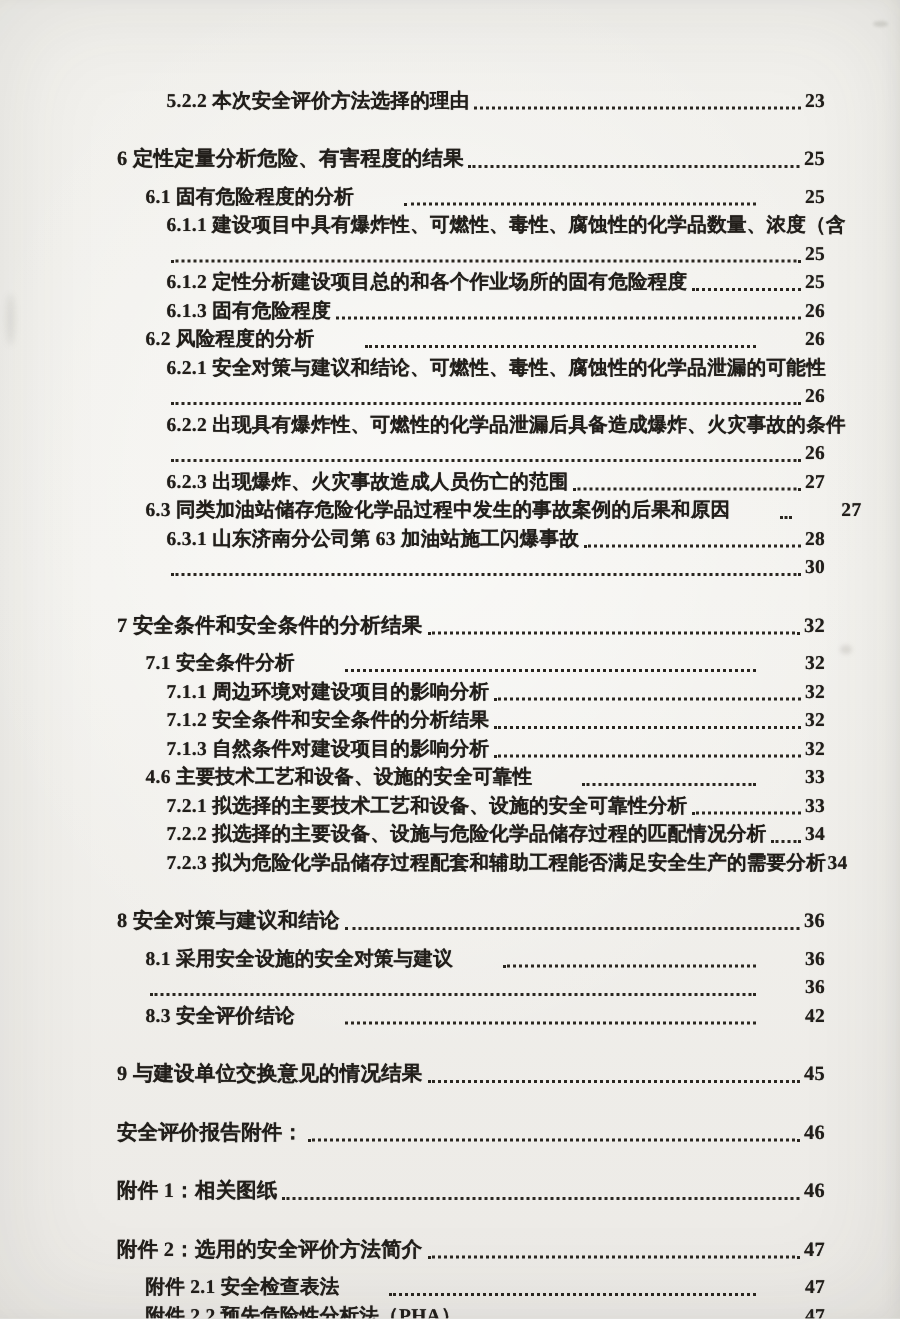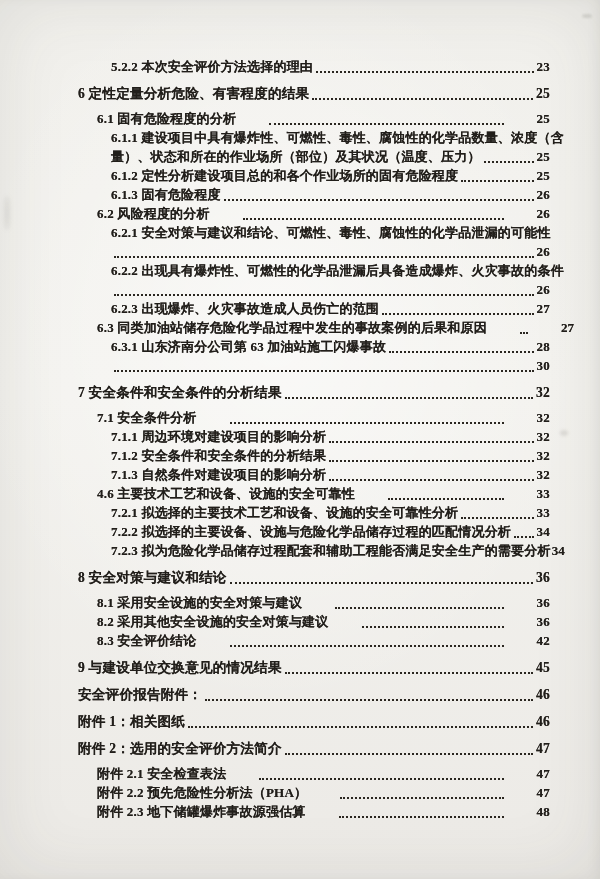--- a/index.html
+++ b/index.html
@@ -34,21 +34,21 @@
     font-size:13px;
     line-height:19px;
     font-weight:700;
     letter-spacing:.2px;
     text-shadow:0 0 .5px rgba(33,30,26,.75);
   }
   .row{display:flex;align-items:flex-end;}
   .lv1{font-size:13.6px;}
   .lv2{padding-left:19px;gap:30px;}
   .lv3{padding-left:33px;}
-  .sec{margin-top:8px;margin-bottom:6px;}
+  .sec{margin-top:20px;margin-bottom:6px;}
   .txt{white-space:nowrap;}
   .leader{
     flex:1 1 auto;min-width:8px;
     border-bottom:2.2px dotted #2a2620;
     margin:0 2px 3px 3px;
   }
   .spacer{flex:1 1 auto;min-width:0;}
   .pg{white-space:nowrap;margin-left:1px;}
 </style>
 </head>
@@ -71,21 +71,20 @@
       </div>
       <div class="row lv2">
         <span class="txt">6.1 固有危险程度的分析</span>
         <span class="leader"></span>
         <span class="pg">25</span>
       </div>
       <div class="row lv3">
         <span class="txt">6.1.1 建设项目中具有爆炸性、可燃性、毒性、腐蚀性的化学品数量、浓度（含</span>
       </div>
       <div class="row lv3">
-        <span class="txt">量）、状态和所在的作业场所（部位）及其状况（温度、压力）</span>
         <span class="leader"></span>
         <span class="pg">25</span>
       </div>
       <div class="row lv3">
         <span class="txt">6.1.2 定性分析建设项目总的和各个作业场所的固有危险程度</span>
         <span class="leader"></span>
         <span class="pg">25</span>
       </div>
       <div class="row lv3">
         <span class="txt">6.1.3 固有危险程度</span>
@@ -181,21 +180,20 @@
         <span class="txt">8 安全对策与建议和结论</span>
         <span class="leader"></span>
         <span class="pg">36</span>
       </div>
       <div class="row lv2">
         <span class="txt">8.1 采用安全设施的安全对策与建议</span>
         <span class="leader"></span>
         <span class="pg">36</span>
       </div>
       <div class="row lv2">
-        <span class="txt">8.2 采用其他安全设施的安全对策与建议</span>
         <span class="leader"></span>
         <span class="pg">36</span>
       </div>
       <div class="row lv2">
         <span class="txt">8.3 安全评价结论</span>
         <span class="leader"></span>
         <span class="pg">42</span>
       </div>
       <div class="row lv1 sec">
         <span class="txt">9 与建设单位交换意见的情况结果</span>

